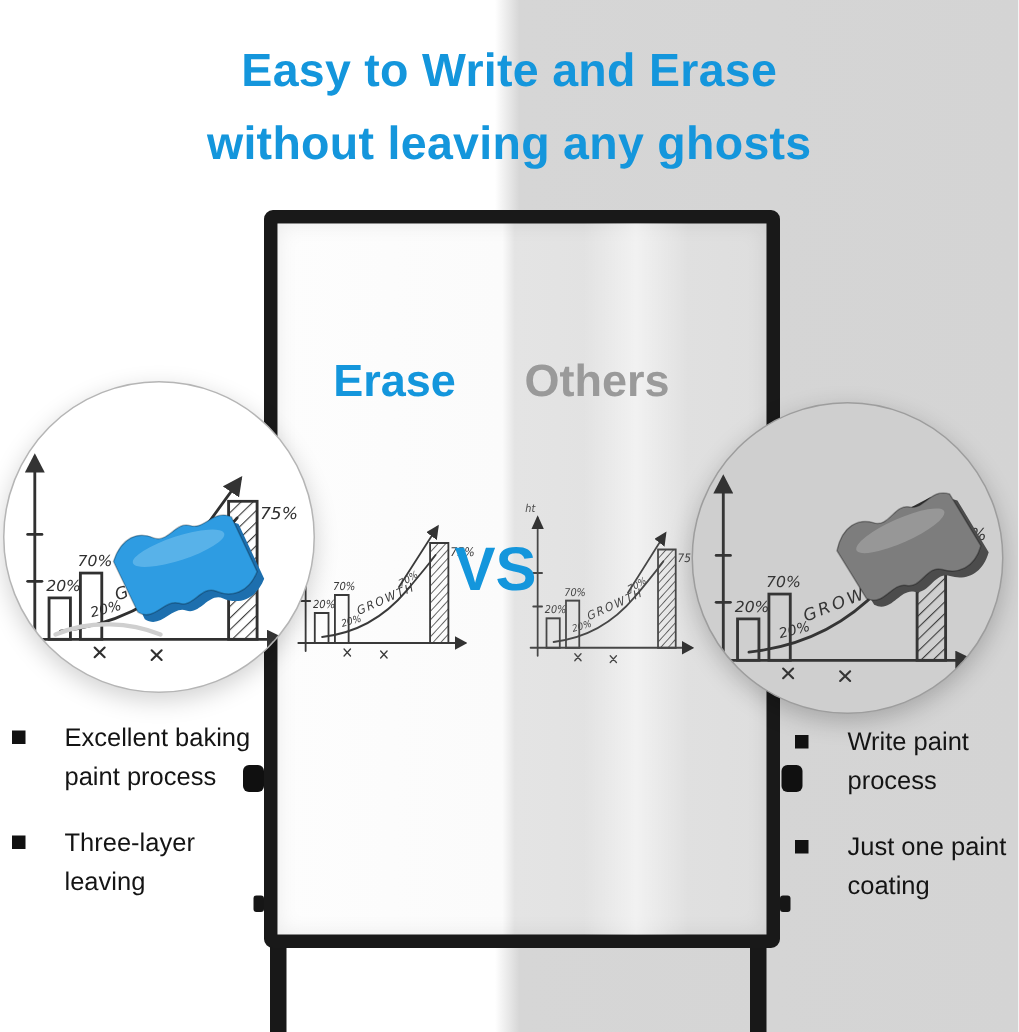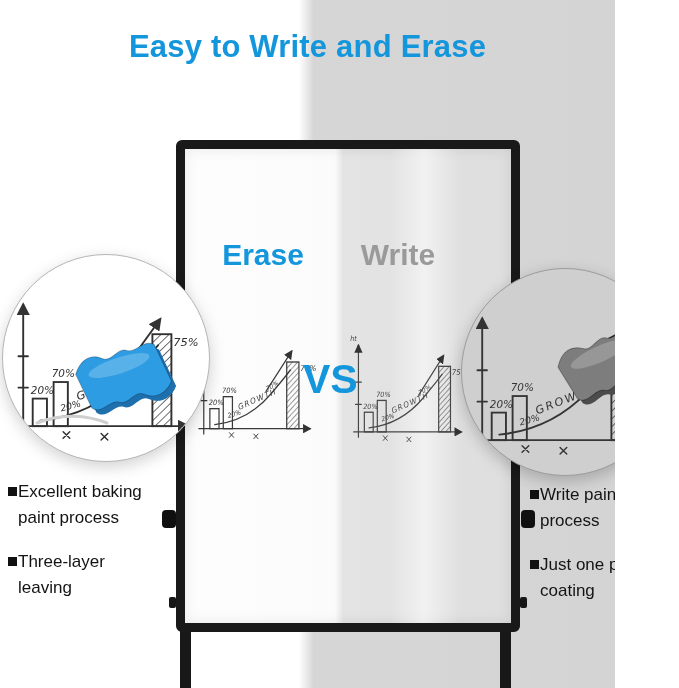--- a/index.html
+++ b/index.html
@@ -1,17 +1,17 @@
 <!DOCTYPE html>
 <html><head>
 <meta charset="utf-8">
 <style>
   html,body{margin:0;padding:0;background:#fff;}
   .canvas{
-    position:relative;width:615px;height:688px;overflow:hidden;
+    position:relative;width:679px;height:688px;overflow:hidden;
     font-family:"Liberation Sans",sans-serif;
     background:linear-gradient(90deg,#ffffff 0%,#ffffff 48.6%,#d6d6d6 51%,#d4d4d4 100%);
   }
   .title{
     position:absolute;top:22px;left:0;right:0;text-align:center;z-index:30;
     font-size:31px;font-weight:700;color:#1496dc;line-height:49px;letter-spacing:.2px;
   }
   
   .board{
     position:absolute;left:176px;top:140px;width:344px;height:492px;z-index:5;
@@ -41,21 +41,21 @@
   .inset{position:absolute;z-index:20;width:206px;height:206px;border-radius:50%;overflow:hidden;}
   .inset svg{position:absolute;left:0;top:0;}
   .inset-left{left:2px;top:254px;background:#ffffff;border:1px solid #b5b5b5;
     box-shadow:0 5px 16px rgba(0,0,0,.18);color:#303030;}
   .inset-right{left:461px;top:268px;background:#cfcfcf;border:1px solid #9d9d9d;
     box-shadow:0 5px 16px rgba(0,0,0,.22);color:#353535;}
   
   .bullets{position:absolute;z-index:25;font-size:17px;color:#141414;}
   .bullets-left{left:8px;top:479px;width:180px;}
   .bullets-right{left:530px;top:482px;width:145px;}
-  .bullet{display:flex;gap:1px;margin-bottom:18px;}
+  .bullet{display:flex;gap:26px;margin-bottom:18px;}
   .bullet .sq{width:9px;height:9px;background:#111;margin-top:8px;flex:none;}
   .bullet .txt{white-space:pre-line;line-height:26px;}
   .hidden-defs{position:absolute;width:0;height:0;color:#3a3a3a;}
 </style>
 </head>
 <body>
 
 <svg class="hidden-defs" aria-hidden="true">
   <defs>
     <marker id="arrow" viewBox="0 0 10 10" refX="8" refY="5" markerWidth="7" markerHeight="7" orient="auto-start-reverse">
@@ -86,33 +86,34 @@
         <text x="74" y="132" font-size="12" letter-spacing="2" transform="rotate(-22 74 132)">GROWTH</text>
       </g>
     </g>
   </defs>
 </svg>
 
 <div class="canvas">
 
   <div class="title">
     <div>Easy to Write and Erase</div>
+    <div>without leaving any ghosts</div>
   </div>
 
   <div class="leg leg-left"></div>
   <div class="leg leg-right"></div>
   <div class="knob knob-left"></div>
   <div class="knob knob-right"></div>
   <div class="screw screw-left"></div>
   <div class="screw screw-right"></div>
 
   <div class="board"></div>
 
   <div class="label ours">Erase</div>
-  <div class="label others">Write</div>
+  <div class="label others">Others</div>
   <div class="vs">VS</div>
 
   <svg class="sketch sketch-left" viewBox="0 0 200 180" preserveAspectRatio="none">
     <use href="#chart-sketch"></use>
   </svg>
   <svg class="sketch sketch-right" viewBox="0 0 200 180" preserveAspectRatio="none">
     <use href="#chart-sketch"></use>
   </svg>
 
   <div class="inset inset-left">

